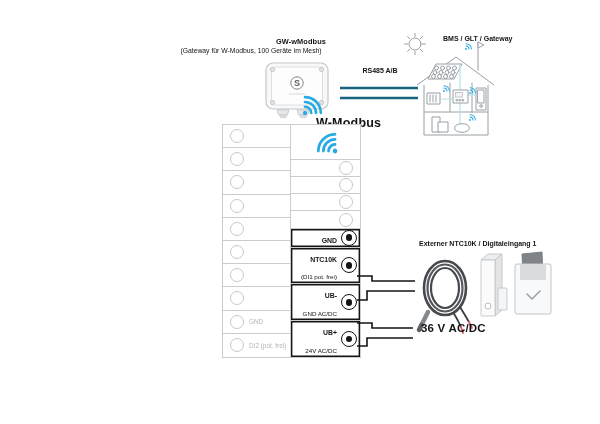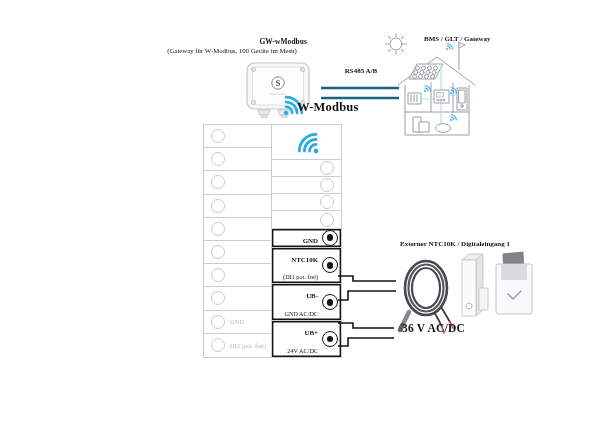--- a/index.html
+++ b/index.html
@@ -5,30 +5,30 @@
   :root{
     --accent-blue:#29ABE2;
     --bus-line:#186582;
     --wire:#141414;
     --grid-line:#c9cdd1;
     --muted-text:#b2b6ba;
     --line-art:#9aa0a5;
   }
   html,body{margin:0;padding:0;background:#fff;}
   .stage{position:relative;width:548px;height:424px;background:#fff;overflow:hidden;
-         font-family:Liberation Serif, serif;color:#141414;}
+         font-family:Liberation Sans, sans-serif;color:#141414;margin-left:19px;}
   .abs{position:absolute;}
 
   .gw-title{left:155px;top:37px;width:152px;text-align:right;padding-right:20px;
             font-size:7.4px;font-weight:bold;letter-spacing:0.1px;}
   .gw-sub{left:150px;top:47px;width:164px;text-align:center;font-size:6.8px;}
 
   .rs485-label{left:322px;top:67px;width:78px;text-align:center;font-size:7px;font-weight:bold;}
   .bms-label{left:424px;top:35px;width:110px;font-size:7px;font-weight:bold;}
-  .wmodbus-label{left:297px;top:100px;font-size:12.5px;font-weight:bold;letter-spacing:0.2px;}
+  .wmodbus-label{left:297px;top:116px;font-size:12.5px;font-weight:bold;letter-spacing:0.2px;}
   .ext-label{left:400px;top:240px;width:150px;font-size:7px;font-weight:bold;}
   .power-label{left:402px;top:322px;font-size:11.5px;font-weight:bold;letter-spacing:0.2px;}
 
   
   .tblock{left:203px;top:124px;width:139px;height:234px;display:flex;}
   .tcol{box-sizing:border-box;border:1px solid var(--grid-line);display:grid;
         grid-template-rows:repeat(10,1fr);background:#fff;}
   .tcol.left{width:69px;}
   .tcol.right{width:70px;border-left:none;}
   .tcell{box-sizing:border-box;border-bottom:1px solid var(--grid-line);

